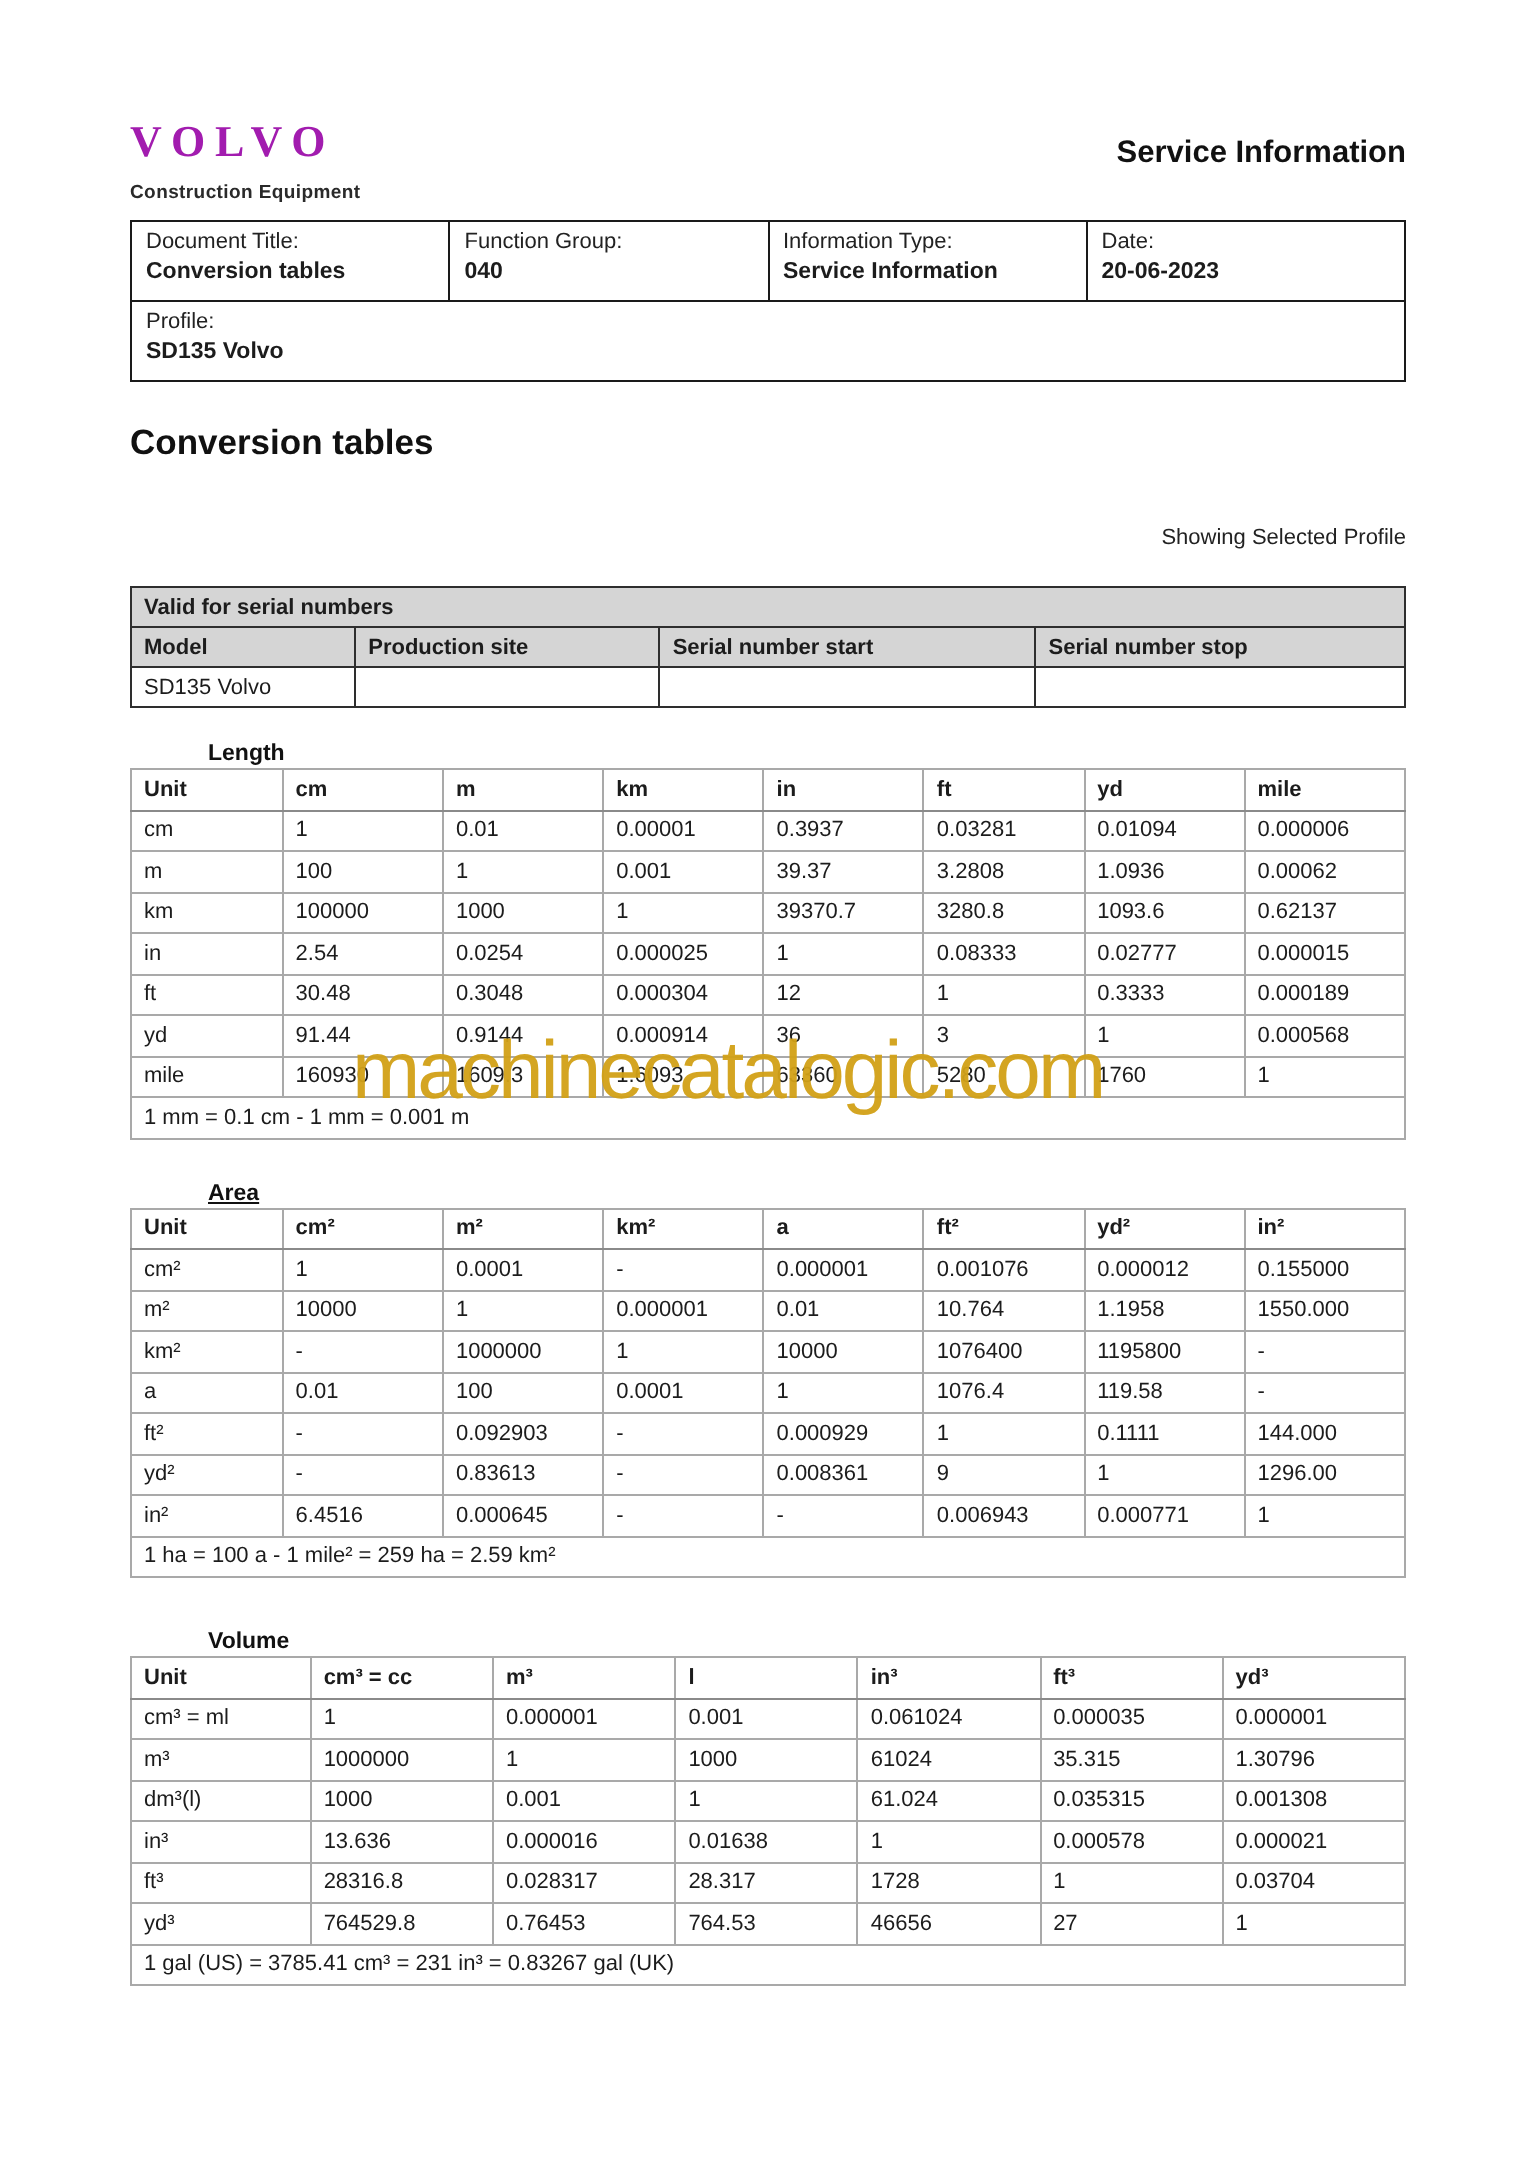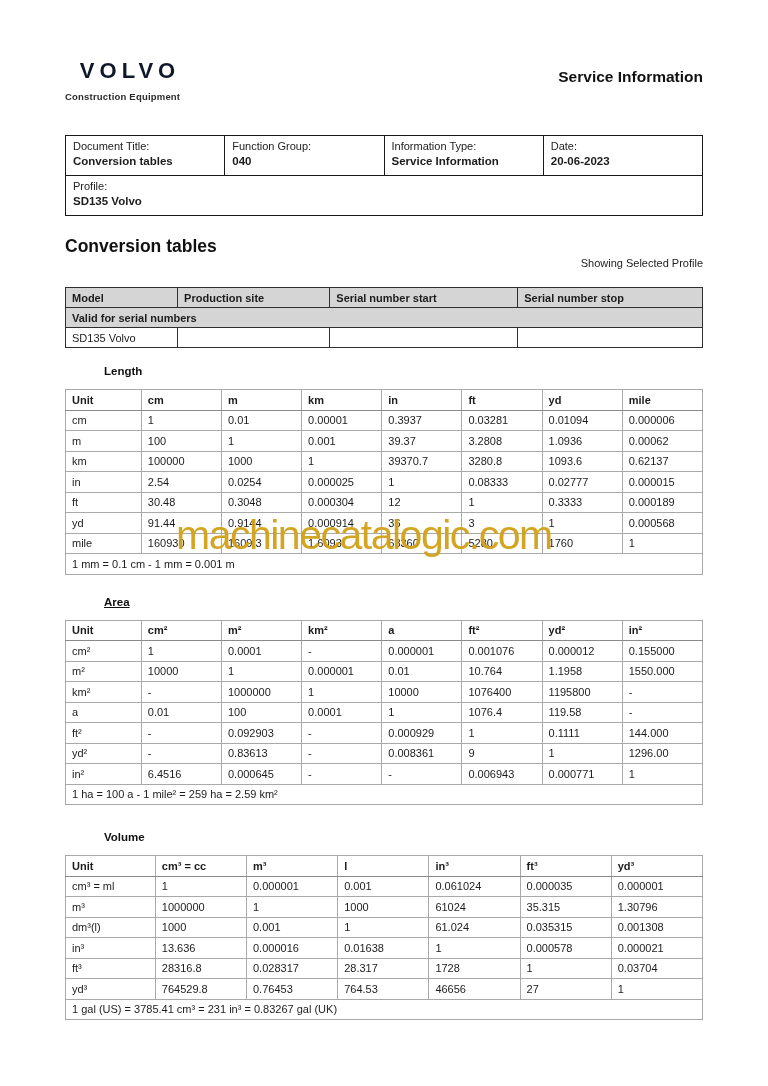--- a/index.html
+++ b/index.html
@@ -2,45 +2,45 @@
 <html><head>
 <meta charset="utf-8">
 <style>
   html,body{margin:0;padding:0;background:#ffffff;}
   .page{position:relative;width:768px;height:1086px;background:#ffffff;overflow:hidden;
         font-family:"Liberation Sans",sans-serif;color:#1c1c1c;}
   .inner{padding:60px 65px 0 65px;}
 
   
   .brand-row{display:flex;justify-content:space-between;align-items:flex-start;height:46px;}
-  .logo-word{font-family:Liberation Sans, sans-serif;font-weight:bold;font-size:22px;
-             letter-spacing:5px;color:#0f172a;line-height:22px;text-align:right;}
+  .logo-word{font-family:Liberation Serif, serif;font-weight:bold;font-size:22px;
+             letter-spacing:5px;color:#a21caf;line-height:22px;}
   .logo-sub{font-size:9.5px;font-weight:bold;color:#2a2a2a;margin-top:9px;letter-spacing:0.2px;}
   .svc-title{font-size:15.5px;font-weight:bold;margin-top:8px;color:#111;}
 
   
-  .info-table{width:100%;border-collapse:collapse;table-layout:fixed;margin-top:29px;border-radius:21px;}
+  .info-table{width:100%;border-collapse:collapse;table-layout:fixed;margin-top:4px;border-radius:21px;}
   .info-table td{border:1.5px solid #1a1a1a;padding:3px 7px 6px 7px;vertical-align:top;}
   .info-label{font-size:11px;color:#222;line-height:14px;}
   .info-value{font-size:11.5px;font-weight:bold;line-height:15px;margin-top:1px;}
 
   
   .doc-title{font-size:17.5px;font-weight:bold;margin:20px 0 0 0;color:#111;}
-  .profile-note{font-size:11px;text-align:right;margin-top:0;color:#222;}
+  .profile-note{font-size:11px;text-align:right;margin-top:31px;color:#222;}
 
   
   .serial-table{width:100%;border-collapse:collapse;table-layout:fixed;margin-top:18px;}
   .serial-table th,.serial-table td{border:1.2px solid #2e2e2e;font-size:11px;
       padding:2.5px 6px;text-align:left;height:14px;line-height:14px;white-space:nowrap;overflow:hidden;}
   .serial-table th{background:#d5d5d5;font-weight:bold;}
   .serial-table td{background:#ffffff;font-weight:normal;}
 
   
   .section-label{font-size:11.5px;font-weight:bold;margin-top:17px;color:#111;margin-left:39px;}
-  .conv-table{width:100%;border-collapse:collapse;table-layout:fixed;margin-top:12px;
+  .conv-table{width:100%;border-collapse:collapse;table-layout:fixed;margin-top:1px;
               border:1.5px solid #767676;}
   .conv-table th,.conv-table td{border:1px solid #a9a9a9;font-size:11px;padding:2.5px 6px;
       text-align:left;height:14.5px;line-height:14px;white-space:nowrap;overflow:hidden;}
   .conv-table th{font-weight:bold;border-bottom:1px solid #8a8a8a;}
   .conv-table .tfoot-cell{border-top:1px solid #8a8a8a;}
   .mt-area{margin-top:21px;text-decoration:underline;}
   .mt-volume{margin-top:26px;}
 
   
   .watermark{position:absolute;left:176px;top:512px;font-size:41px;font-weight:normal;
@@ -94,27 +94,27 @@
 
     <table class="serial-table">
       <colgroup>
           <col style="width:17.6%">
           <col style="width:23.9%">
           <col style="width:29.5%">
           <col style="width:29%">
         </colgroup>
       <tbody>
         <tr>
+          <th colspan="4">Valid for serial numbers</th>
+        </tr>
+        <tr>
           <th>Model</th>
           <th>Production site</th>
           <th>Serial number start</th>
           <th>Serial number stop</th>
-        </tr>
-        <tr>
-          <th colspan="4">Valid for serial numbers</th>
         </tr>
         <tr>
           <td>SD135 Volvo</td>
           <td></td>
           <td></td>
           <td></td>
         </tr>
       </tbody>
     </table>
 

